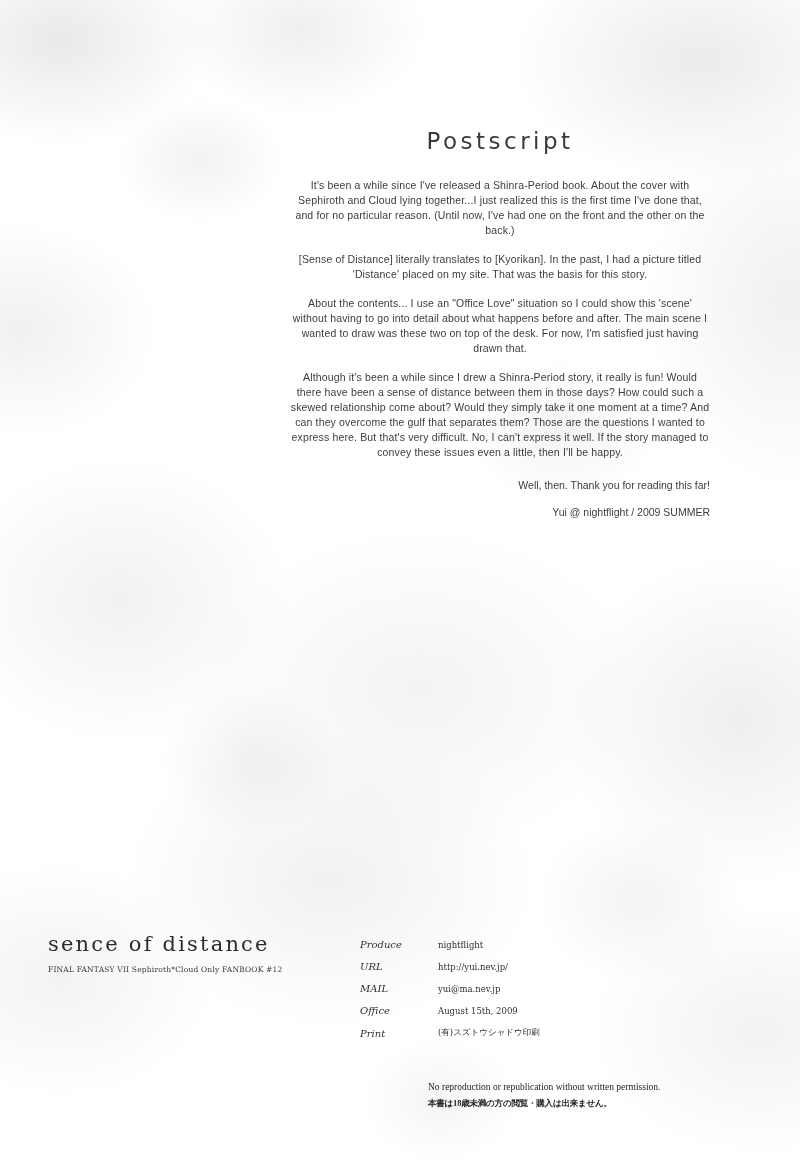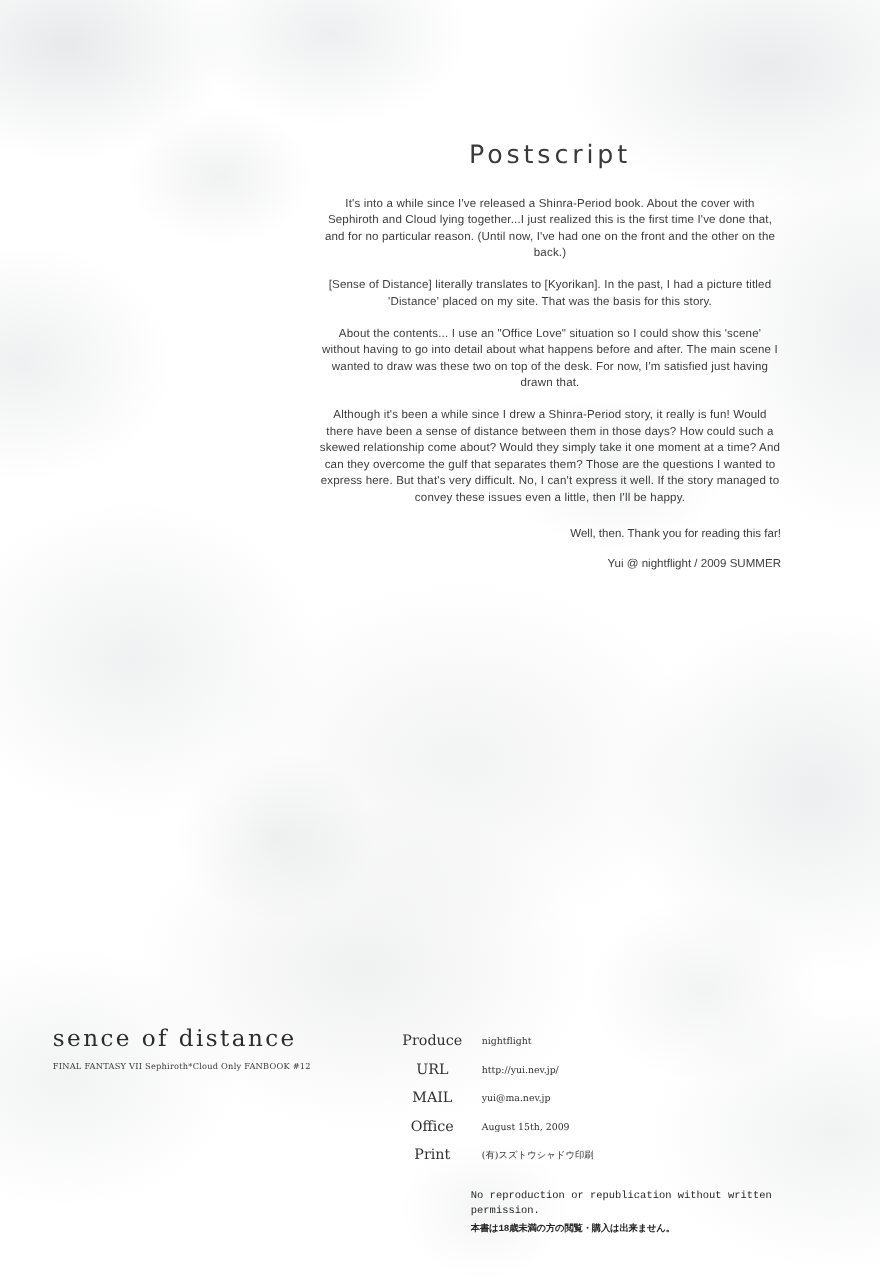--- a/index.html
+++ b/index.html
@@ -116,35 +116,36 @@
     font-family: "DejaVu Serif", serif;
     font-size: 9px;
     color: #2f2f2f;
   }
   .colophon-table td {
     padding: 5px 0 6px 0;
     vertical-align: middle;
   }
   .colophon-table td.k {
     width: 66px;
-    text-align: center;
+    text-align: left;
     padding-right: 12px;
-    font-size: 13px;
+    font-size: 10px;
+    font-style: italic;
   }
   .colophon-table td.v {
     text-align: left;
     font-size: 8.5px;
   }
 
   .legal {
     position: absolute;
     left: 428px;
     top: 1080px;
     width: 340px;
-    font-family: Liberation Mono, monospace;
+    font-family: Liberation Serif, serif;
     color: #232323;
   }
   .legal-en {
     font-size: 9.5px;
     line-height: 14px;
     margin: 0 0 3px 0;
   }
   .legal-jp-small {
     font-size: 6.5px;
     line-height: 11px;
@@ -161,21 +162,21 @@
 </style>
 </head>
 <body>
 
 <div class="bg-layer bg-a"></div>
 <div class="bg-layer bg-b"></div>
 <div class="bg-layer bg-c"></div>
 
 <section class="postscript">
   <h1 class="ps-title">Postscript</h1>
-  <p class="ps-para">It's into a while since I've released a Shinra-Period book. About the cover with Sephiroth and Cloud lying together...I just realized this is the first time I've done that, and for no particular reason. (Until now, I've had one on the front and the other on the back.)</p>
+  <p class="ps-para">It's been a while since I've released a Shinra-Period book. About the cover with Sephiroth and Cloud lying together...I just realized this is the first time I've done that, and for no particular reason. (Until now, I've had one on the front and the other on the back.)</p>
   <p class="ps-para">[Sense of Distance] literally translates to [Kyorikan]. In the past, I had a picture titled 'Distance' placed on my site. That was the basis for this story.</p>
   <p class="ps-para">About the contents... I use an "Office Love" situation so I could show this 'scene' without having to go into detail about what happens before and after. The main scene I wanted to draw was these two on top of the desk. For now, I'm satisfied just having drawn that.</p>
   <p class="ps-para">Although it's been a while since I drew a Shinra-Period story, it really is fun! Would there have been a sense of distance between them in those days? How could such a skewed relationship come about? Would they simply take it one moment at a time? And can they overcome the gulf that separates them? Those are the questions I wanted to express here. But that's very difficult. No, I can't express it well. If the story managed to convey these issues even a little, then I'll be happy.</p>
   <p class="ps-closing">Well, then. Thank you for reading this far!</p>
   <p class="ps-sign">Yui @ nightflight / 2009 SUMMER</p>
 </section>
 
 <div class="colophon-title">sence of distance</div>
 <div class="colophon-sub">FINAL FANTASY VII Sephiroth*Cloud Only FANBOOK #12</div>
 

